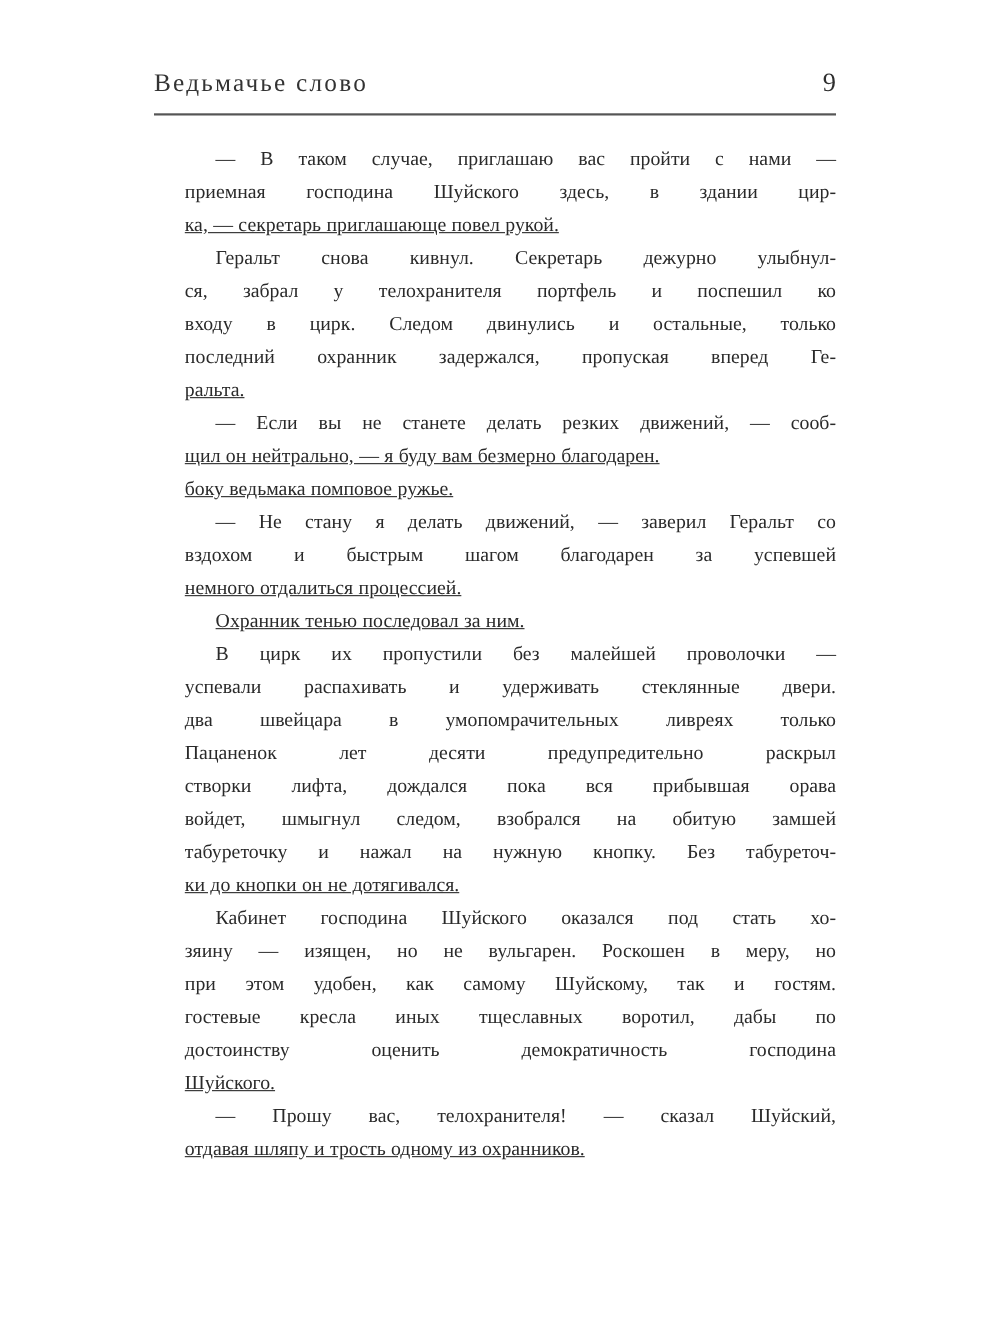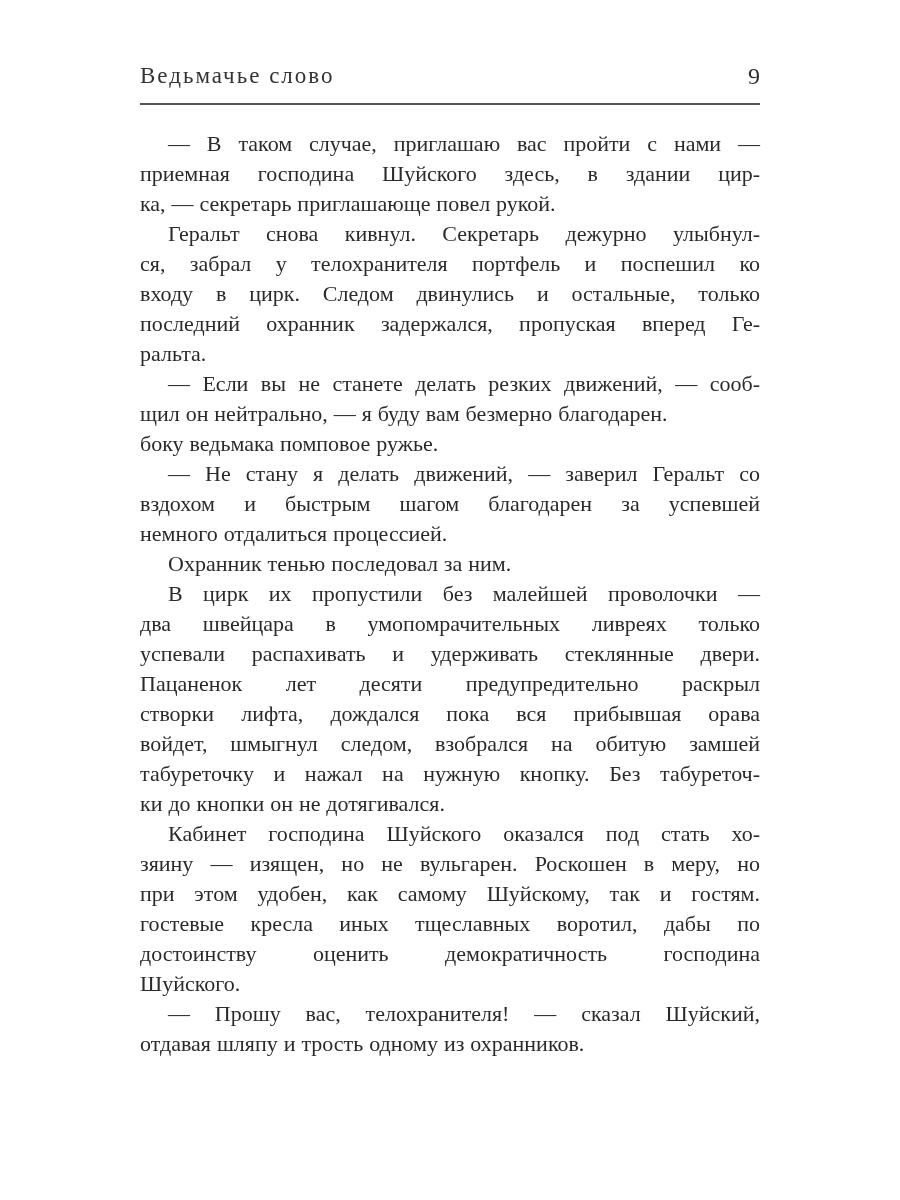--- a/index.html
+++ b/index.html
@@ -41,31 +41,32 @@
     letter-spacing:0;
     color:#2e2e2e;
   }
   .header-rule{
     margin-top:13px;
     height:2px;
     background:var(--rule-color);
   }
   .body-text{
     margin-top:24px;
-    font-size:22px;
+    font-size:18px;
     line-height:30px;
+    margin-left:28px;
   }
   .paragraph{margin:0;padding:0;}
   .line{
     text-align:justify;
     text-align-last:justify;
     word-spacing:0.02em;
   }
   .line.first{text-indent:28px;}
-  .line.last{text-align-last:left;}
+  .line.last{text-align-last:left;text-decoration:underline;}
 </style>
 </head>
 <body>
 
 <div class="page">
   <div class="content">
     <div class="running-header">
       <span class="running-title">Ведьмачье слово</span>
       <span class="page-number">9</span>
     </div>
@@ -93,22 +94,22 @@
         <div class="paragraph">
           <div class="line first">— Не стану я делать движений, — заверил Геральт со</div>
           <div class="line">вздохом и быстрым шагом благодарен за успевшей</div>
           <div class="line last">немного отдалиться процессией.</div>
         </div>
         <div class="paragraph">
           <div class="line first last">Охранник тенью последовал за ним.</div>
         </div>
         <div class="paragraph">
           <div class="line first">В цирк их пропустили без малейшей проволочки —</div>
+          <div class="line">успевали распахивать и удерживать стеклянные двери.</div>
           <div class="line">два швейцара в умопомрачительных ливреях только</div>
-          <div class="line">успевали распахивать и удерживать стеклянные двери.</div>
           <div class="line">Пацаненок лет десяти предупредительно раскрыл</div>
           <div class="line">створки лифта, дождался пока вся прибывшая орава</div>
           <div class="line">войдет, шмыгнул следом, взобрался на обитую замшей</div>
           <div class="line">табуреточку и нажал на нужную кнопку. Без табуреточ-</div>
           <div class="line last">ки до кнопки он не дотягивался.</div>
         </div>
         <div class="paragraph">
           <div class="line first">Кабинет господина Шуйского оказался под стать хо-</div>
           <div class="line">зяину — изящен, но не вульгарен. Роскошен в меру, но</div>
           <div class="line">при этом удобен, как самому Шуйскому, так и гостям.</div>

